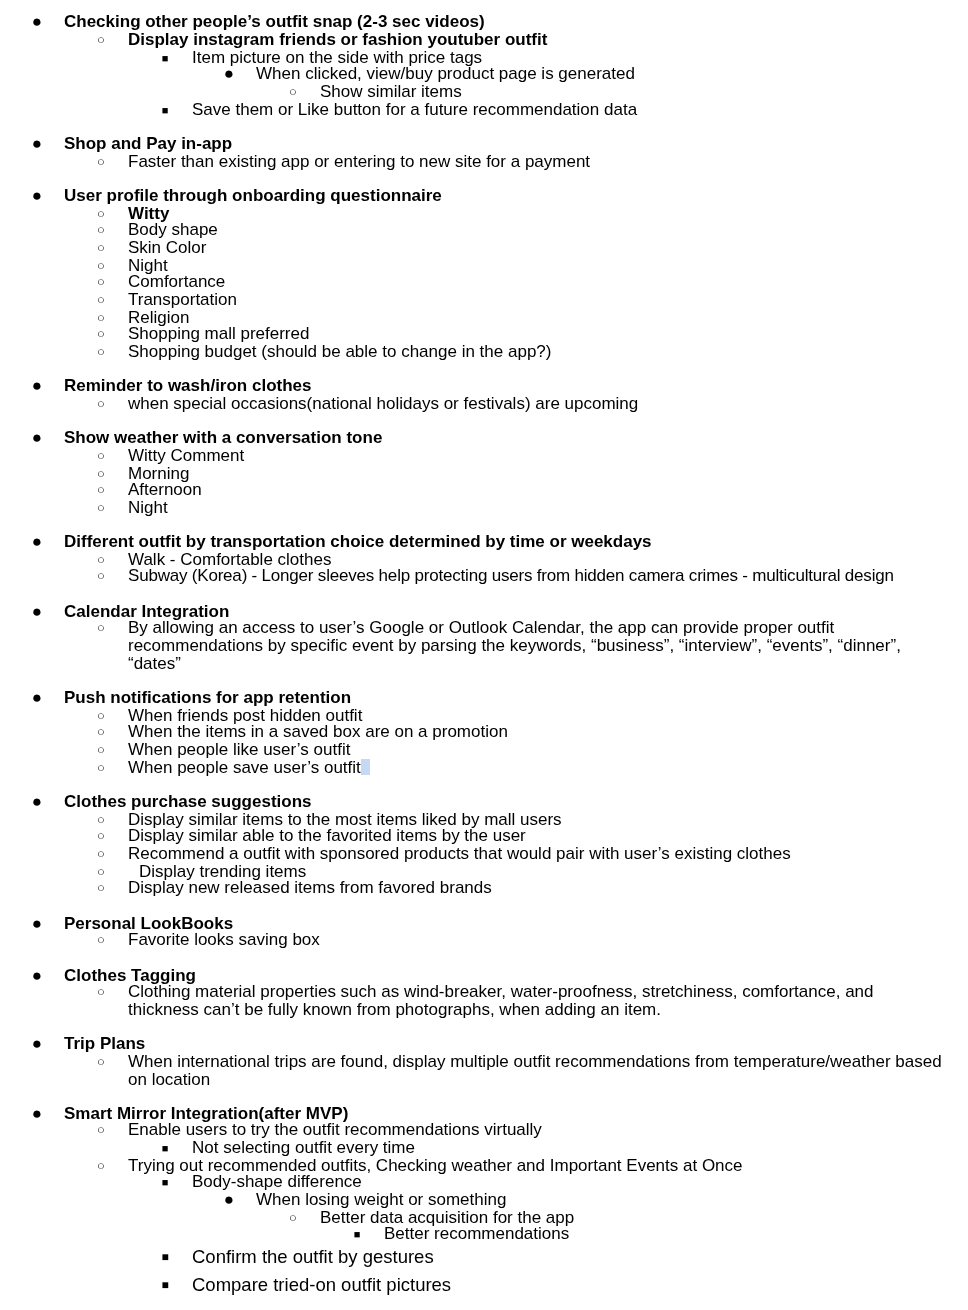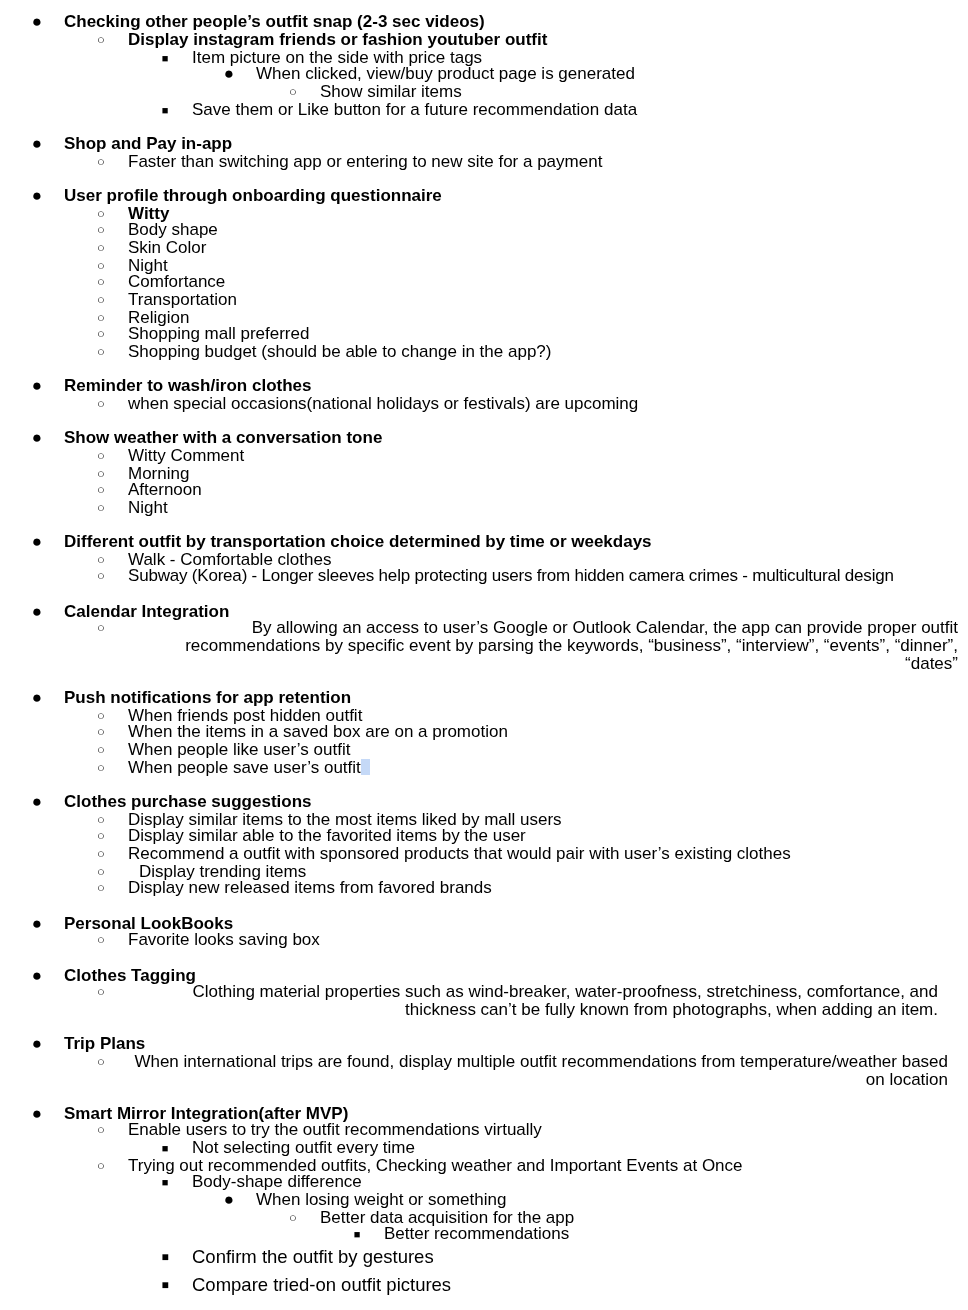--- a/index.html
+++ b/index.html
@@ -1,21 +1,21 @@
 <!DOCTYPE html>
 <html><head>
 <meta charset="utf-8">
 <style>
   html, body { margin: 0; padding: 0; background: #ffffff; }
   body {
     width: 968px; height: 1310px; overflow: hidden; position: relative;
     font-family: "Liberation Sans", sans-serif; color: #000;
     font-size: 17px;
   }
-  .line { position: absolute; white-space: nowrap; line-height: 18px; text-align: right; }
+  .line { position: absolute; white-space: nowrap; line-height: 18px; }
   .bullet { position: absolute; line-height: 18px; text-align: center; width: 14px; }
   .b { font-weight: bold; }
   .wrap { white-space: normal; }
   .sel { background: #c5d9f7; display: inline-block; width: 9px; height: 16px; vertical-align: -2px; }
   .lg { font-size: 18.5px; line-height: 22px; }
 </style>
 </head>
 <body>
 
 <div>
@@ -29,21 +29,21 @@
   <span class="bullet" style="left:222px;top:65px">●</span>
   <div class="line" style="left:256px;top:65px">When clicked, view/buy product page is generated</div>
   <span class="bullet" style="left:286px;top:83px;font-size:13px">○</span>
   <div class="line" style="left:320px;top:83px">Show similar items</div>
   <span class="bullet" style="left:158px;top:101px;font-size:11px">■</span>
   <div class="line" style="left:192px;top:101px">Save them or Like button for a future recommendation data</div>
 
   <span class="bullet" style="left:30px;top:135px">●</span>
   <div class="line b" style="left:64px;top:135px">Shop and Pay in-app</div>
   <span class="bullet" style="left:94px;top:153px;font-size:13px">○</span>
-  <div class="line" style="left:128px;top:153px">Faster than switching app or entering to new site for a payment</div>
+  <div class="line" style="left:128px;top:153px">Faster than existing app or entering to new site for a payment</div>
 
   <span class="bullet" style="left:30px;top:187px">●</span>
   <div class="line b" style="left:64px;top:187px">User profile through onboarding questionnaire</div>
   <span class="bullet" style="left:94px;top:205px;font-size:13px">○</span>
   <div class="line b" style="left:128px;top:205px">Witty</div>
   <span class="bullet" style="left:94px;top:221px;font-size:13px">○</span>
   <div class="line" style="left:128px;top:221px">Body shape</div>
   <span class="bullet" style="left:94px;top:239px;font-size:13px">○</span>
   <div class="line" style="left:128px;top:239px">Skin Color</div>
   <span class="bullet" style="left:94px;top:257px;font-size:13px">○</span>

